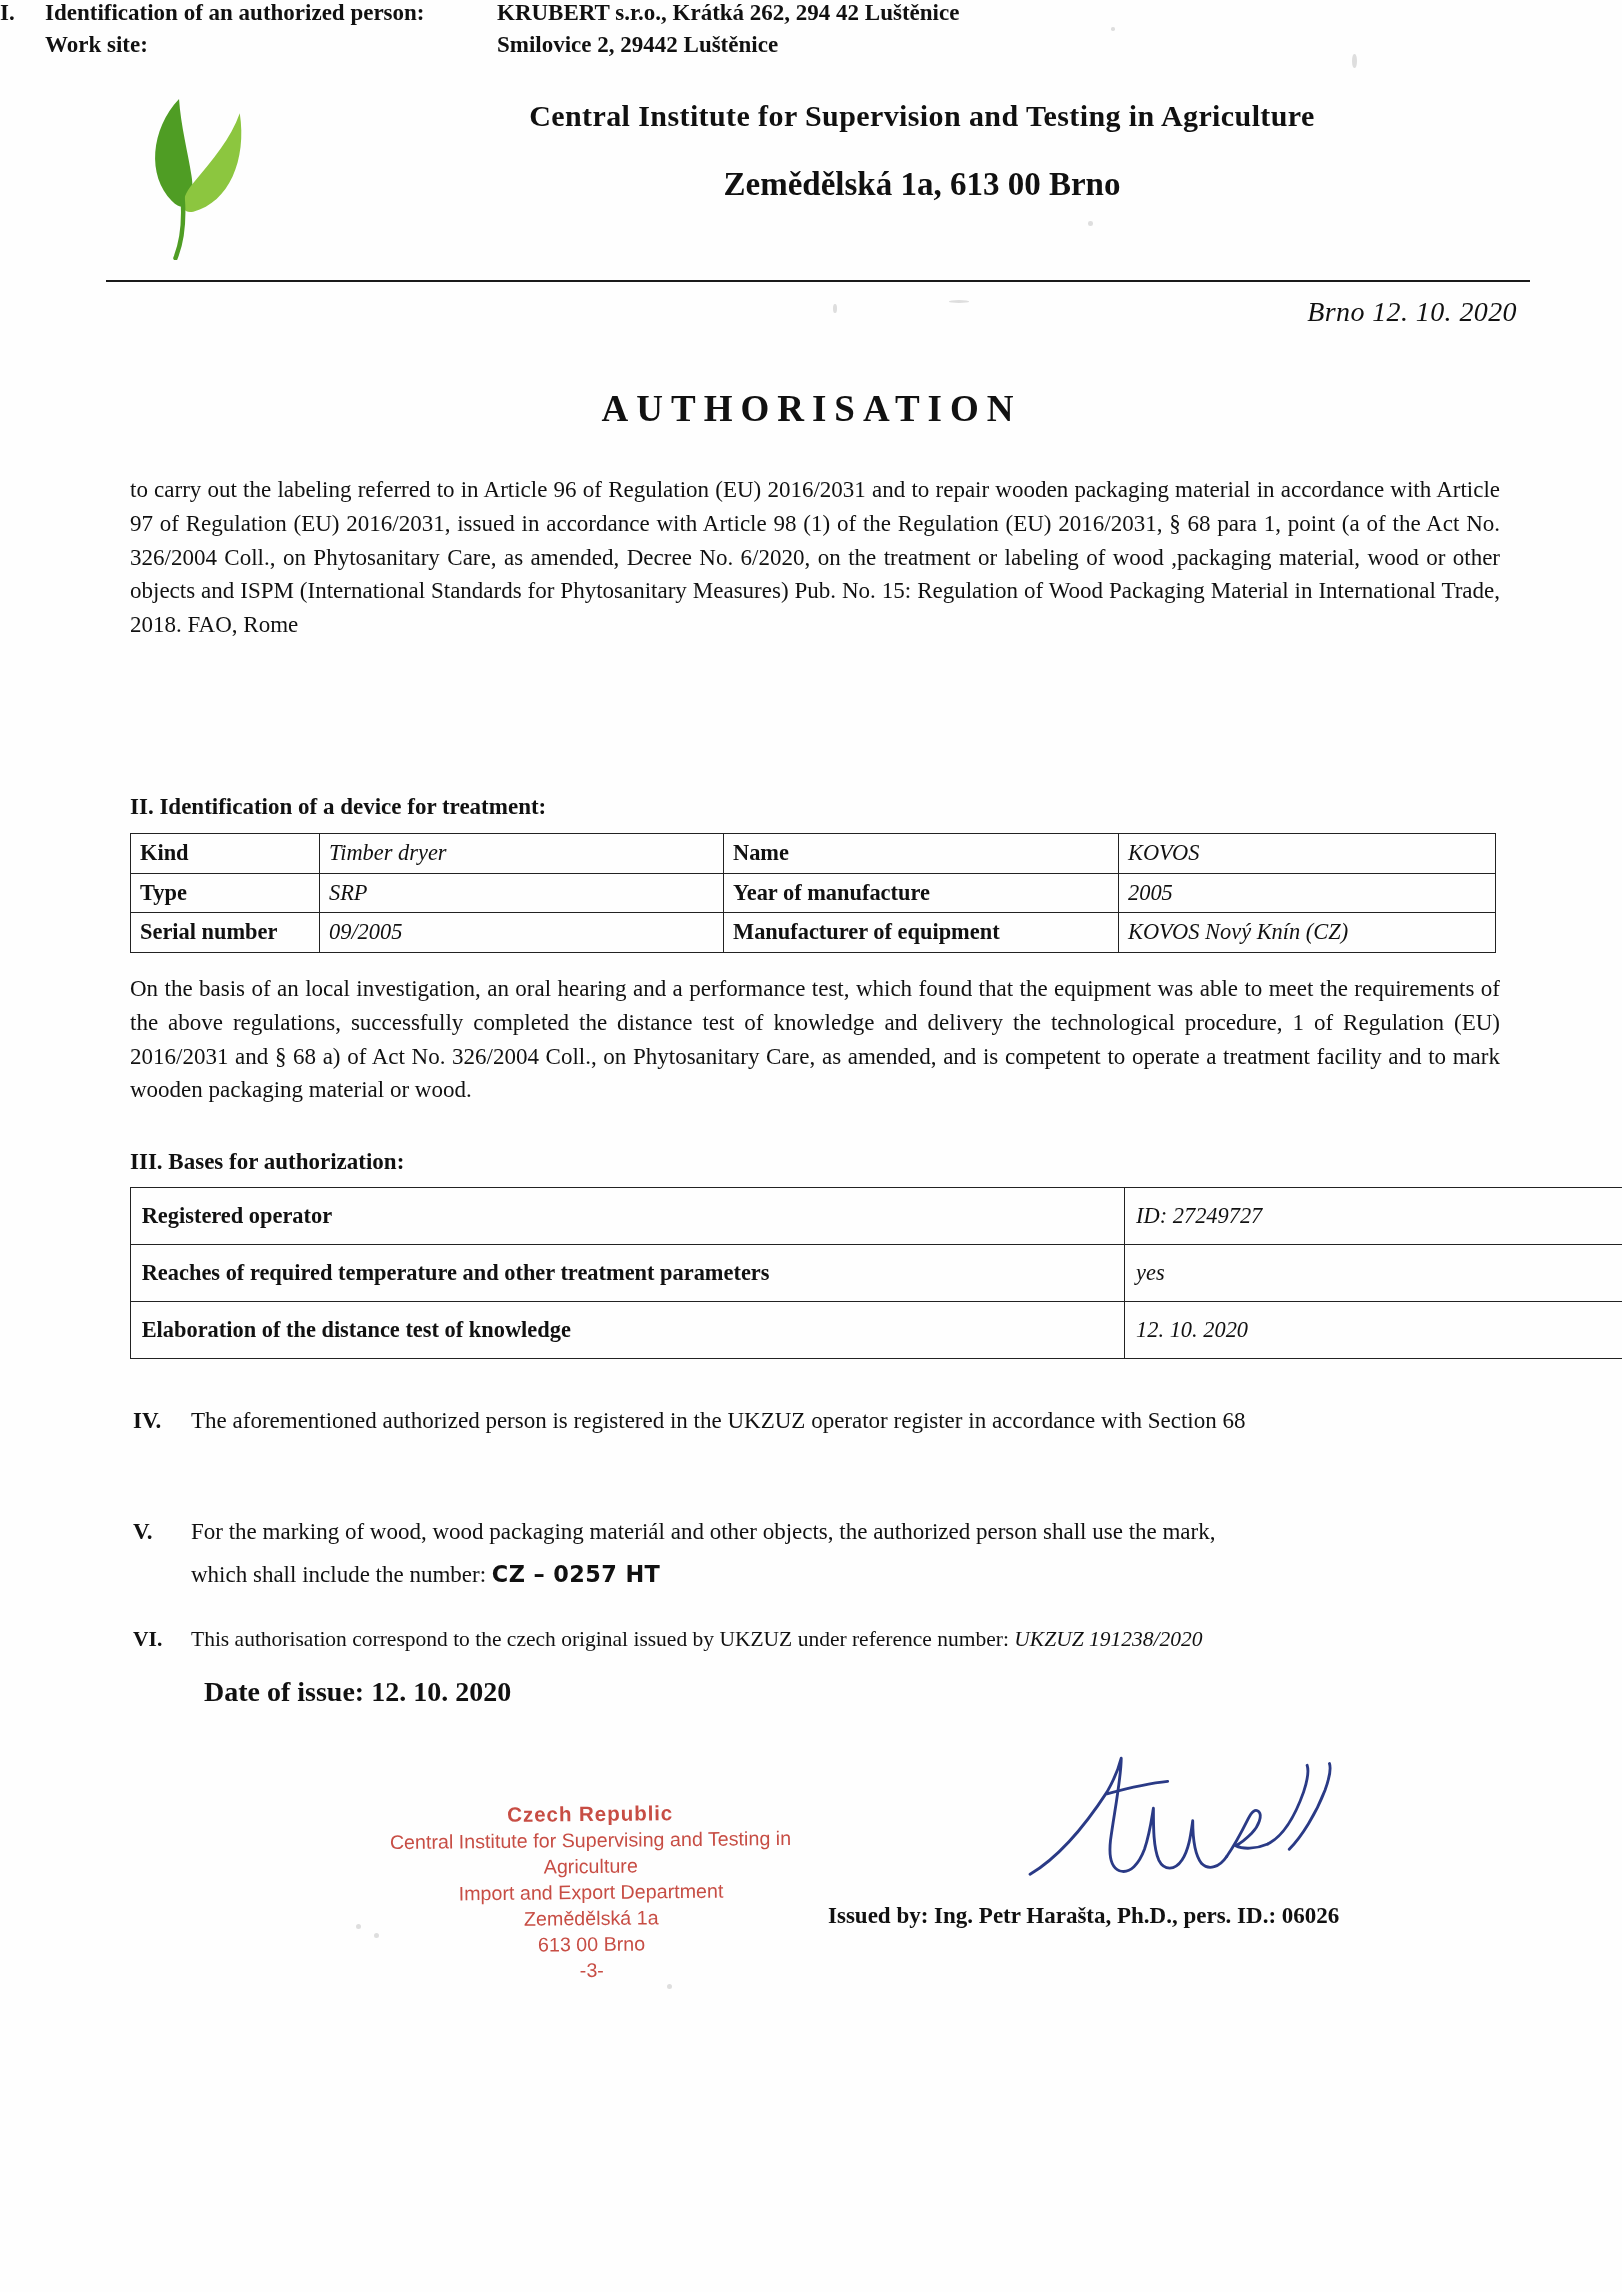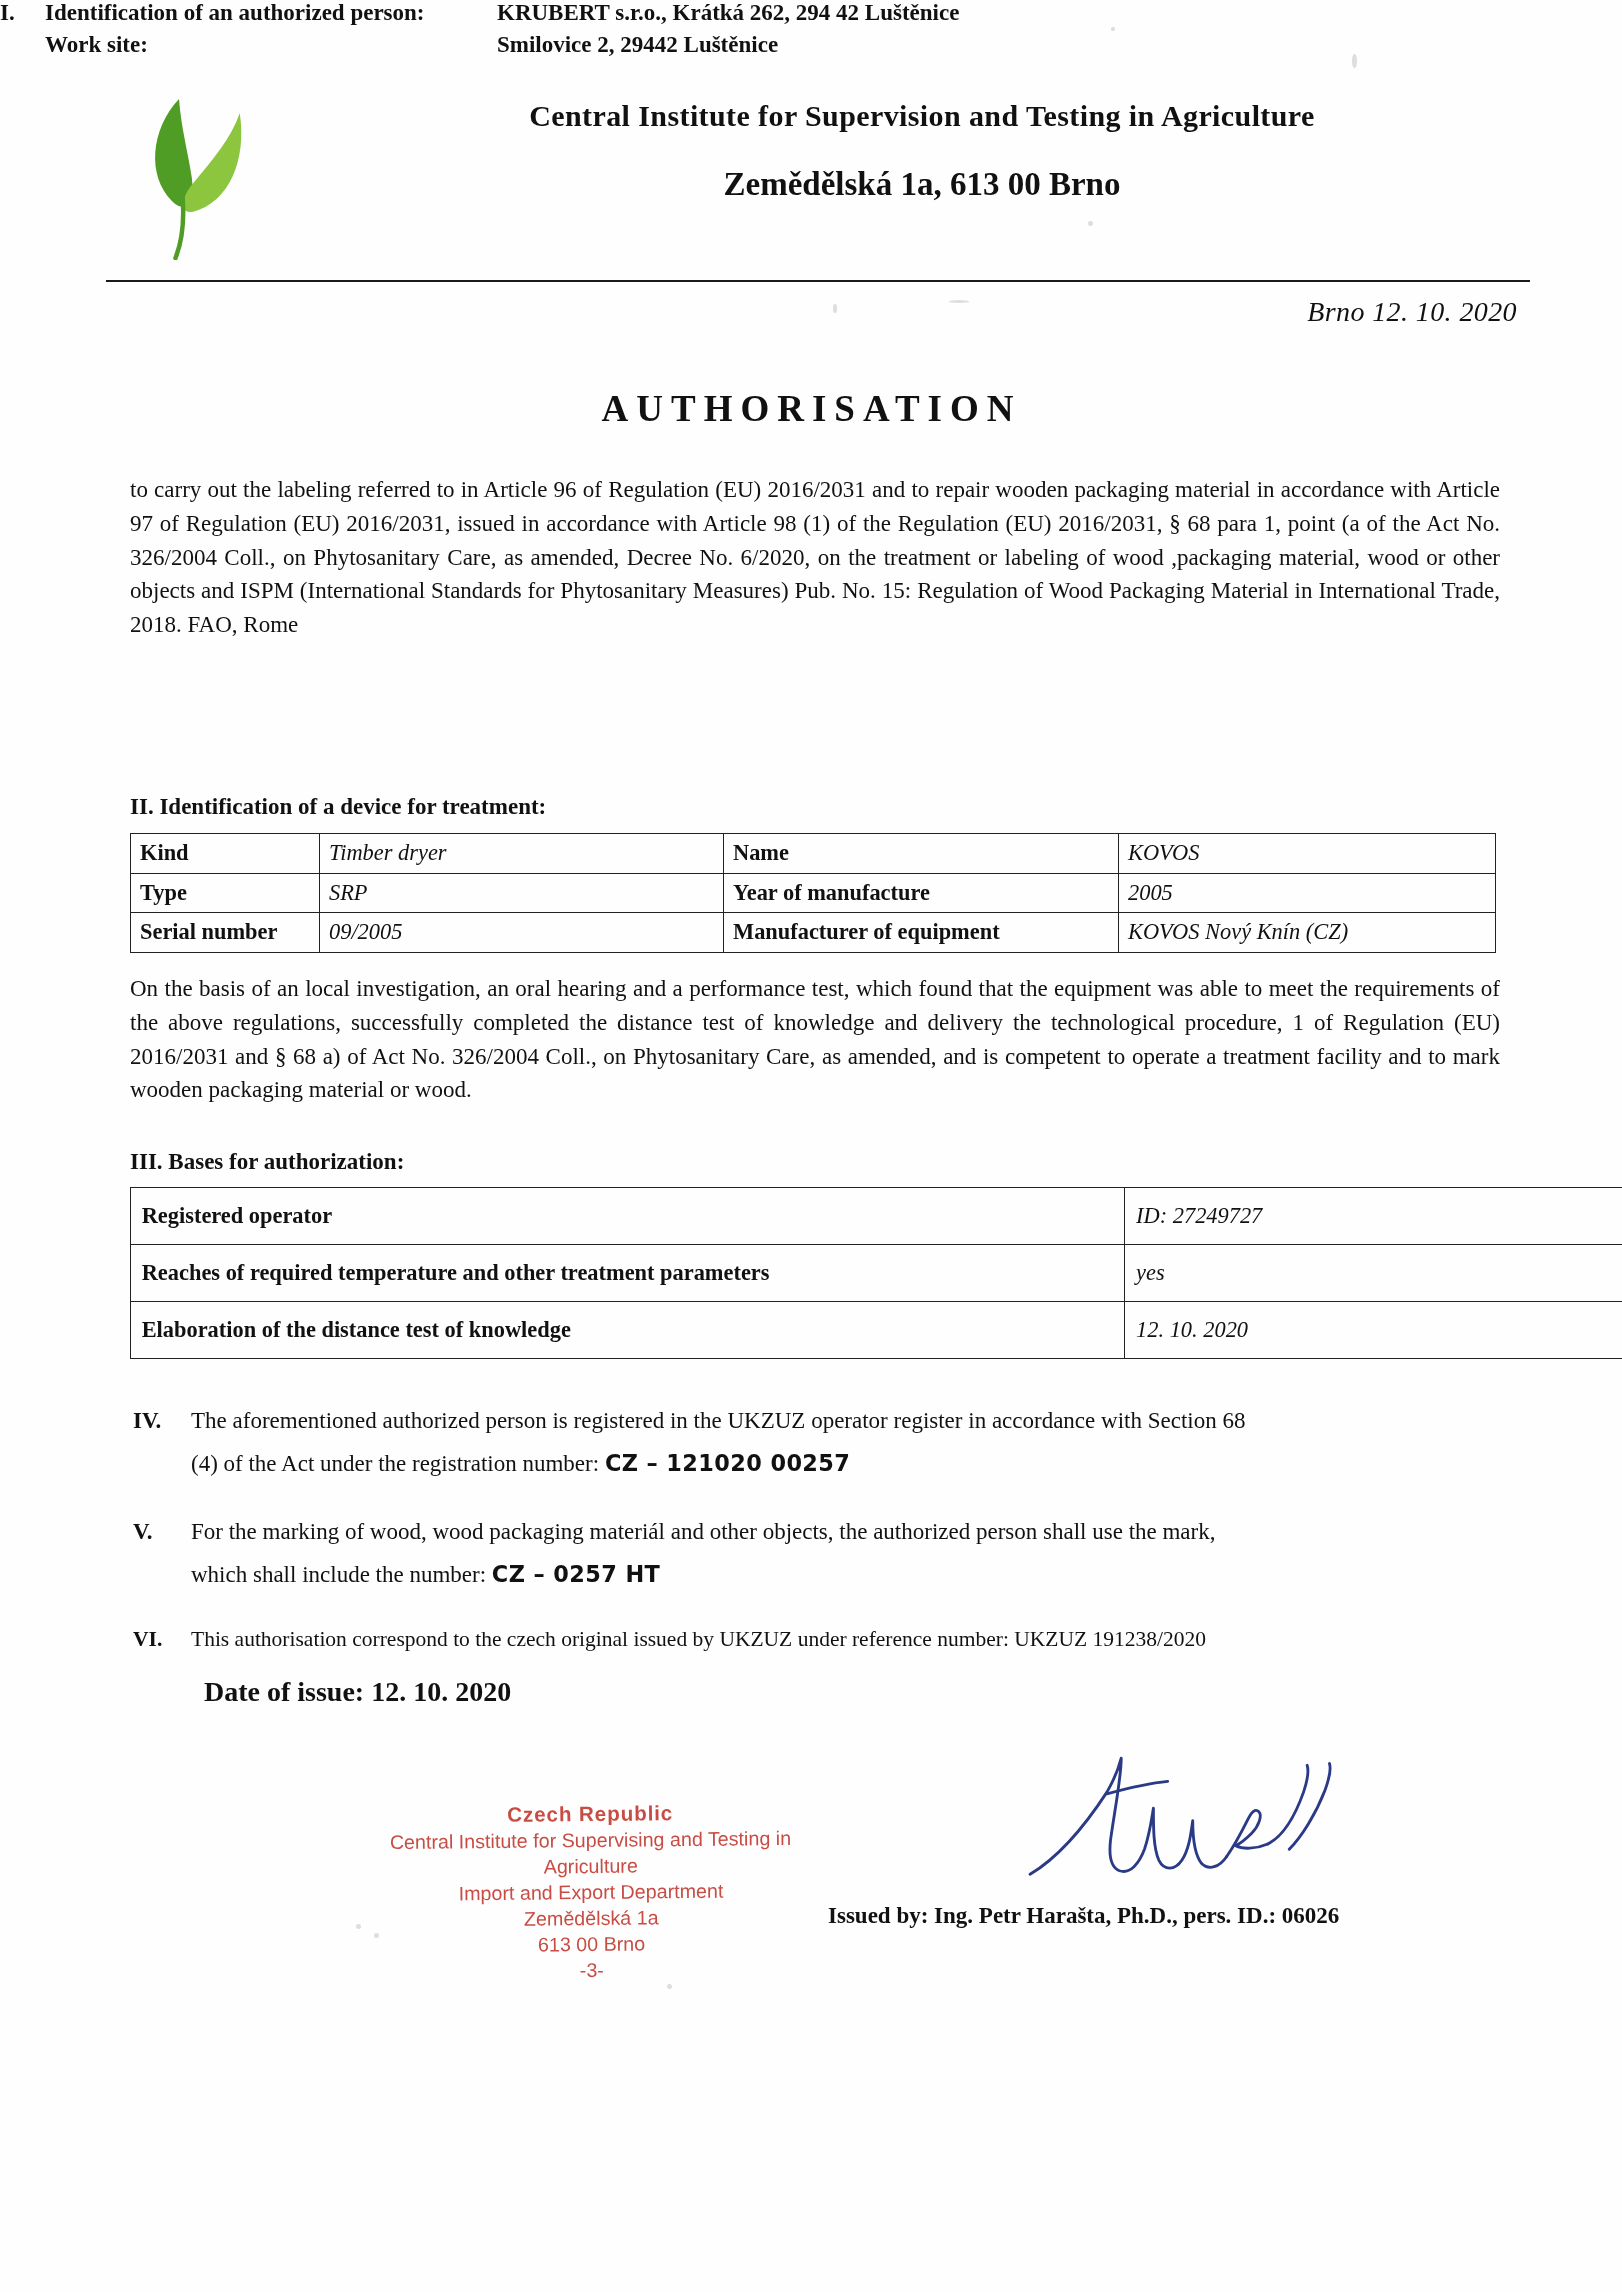--- a/index.html
+++ b/index.html
@@ -203,20 +203,21 @@
     margin-left: 58px;
     text-align: left;
   }
   .mono-bold {
     font-family: "DejaVu Sans", sans-serif;
     font-weight: bold;
     font-size: 22.4px;
     letter-spacing: 0.4px;
   }
   .ital {
+    font-style: italic;
   }
   #item4 { top: 1403px; left: 133px; }
   #item5 { top: 1514px; left: 133px; }
   #item6 { top: 1623px; left: 133px; font-size: 21.5px; }
   .date-issue {
     position: absolute;
     top: 1676px;
     left: 204px;
     font-size: 28px;
     font-weight: bold;
@@ -348,24 +349,20 @@
         <td class="bt-lbl">Elaboration of the distance test of knowledge</td>
         <td class="bt-val">12. 10. 2020</td>
       </tr>
     </tbody>
   </table>
 
   <div class="num-item" id="item4">
     <span class="rn">IV.</span>
     <div class="num-body">
       <span>The aforementioned authorized person is registered in the UKZUZ operator register in accordance with Section 68</span><br>
-      <span style="display:inline-block;margin-top:7.2px;">
-        <span>(4) of the Act under the registration number:</span>
-        <span class="mono-bold">CZ – 121020 00257</span>
-      </span>
     </div>
   </div>
 
   <div class="num-item" id="item5">
     <span class="rn">V.</span>
     <div class="num-body">
       <span>For the marking of wood, wood packaging materiál and other objects, the authorized person shall use the mark,</span><br>
       <span style="display:inline-block;margin-top:7.2px;">
         <span>which shall include the number:</span>
         <span class="mono-bold">CZ – 0257 HT</span>

